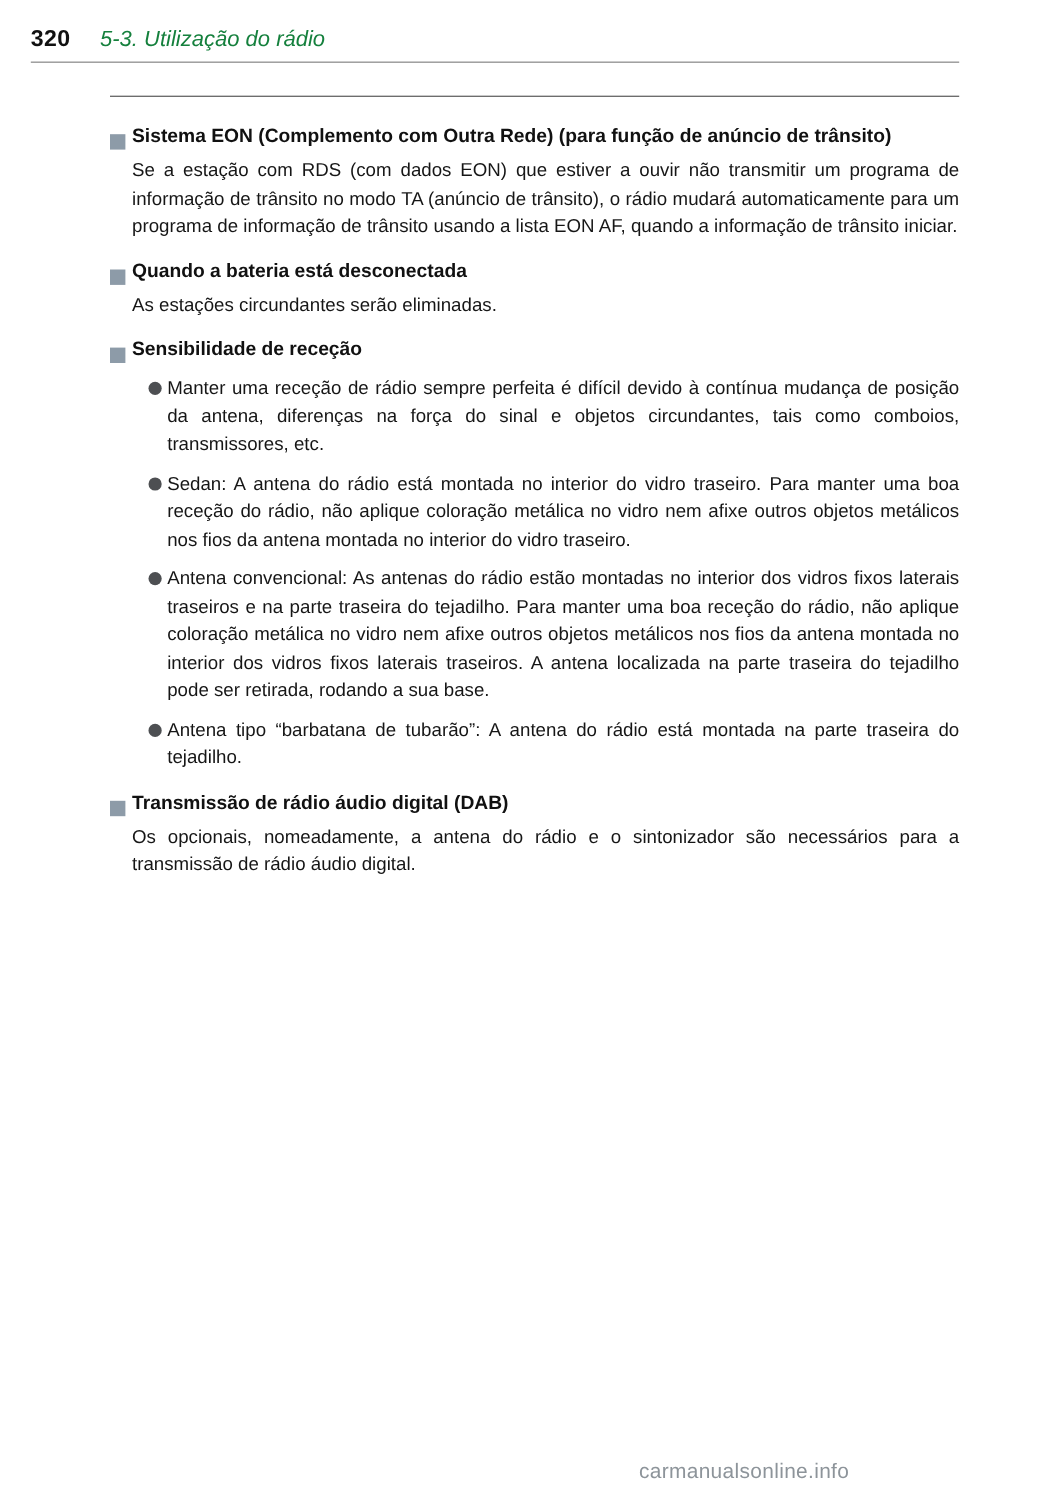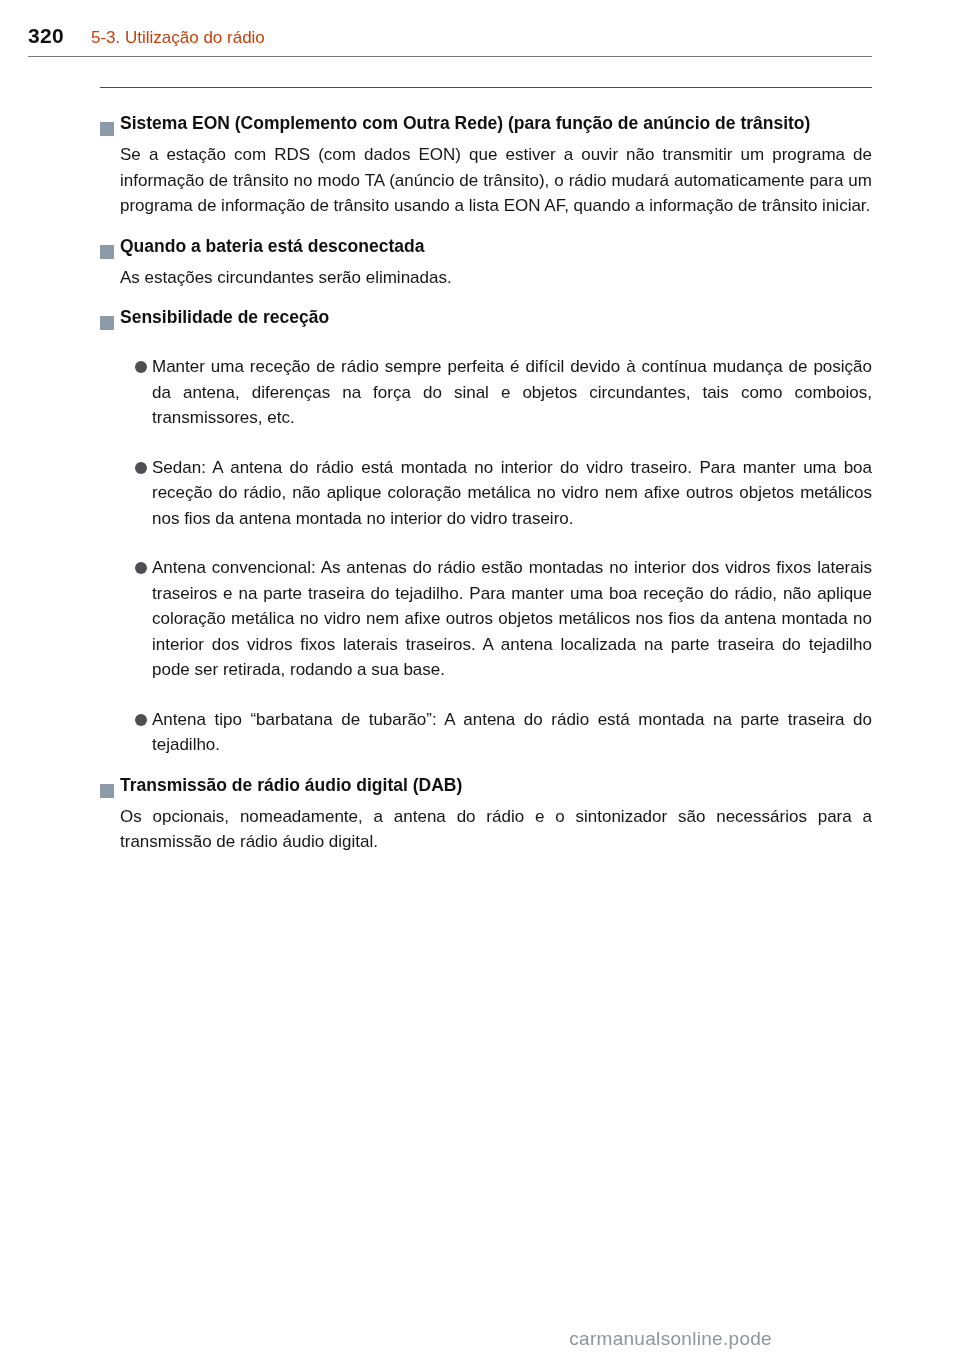--- a/index.html
+++ b/index.html
@@ -9,21 +9,21 @@
     font-family:"Liberation Sans", sans-serif;
     color:#111111;
     position:relative;
     overflow:hidden;
   }
   .page { position:relative; width:788px; height:1362px; padding:24px 0 0 28px; }
 
   
   .header-row { display:flex; align-items:baseline; }
   .page-num { font-size:21px; font-weight:bold; color:#111; letter-spacing:0.3px; }
-  .chapter  { font-size:17px; color:#c2410c; margin-left:27px; }
+  .chapter  { font-size:20px; color:#15803d; margin-left:27px;font-style:italic; }
   .rule1 { width:844px; border-top:1.5px solid #7a7a7a; margin-top:8px; }
 
   
   .content-rule { width:772px; border-top:1px solid #4a4a4a; margin:30px 0 0 72px; }
   .content { width:772px; margin-left:72px; padding-top:8px; }
 
   section.sec { margin-top:14px; }
   .sec-title { display:flex; align-items:flex-end; }
   .sq {
     flex:0 0 auto;
@@ -36,21 +36,21 @@
     font-size:17.5px; font-weight:bold; color:#111;
     line-height:26px;
     text-align:justify;
   }
   p.body {
     margin:6px 0 0 20px;
     font-size:17px; line-height:25.5px;
     text-align:justify;
     color:#161616;
   }
-  .bullet { display:flex; align-items:flex-start; margin:24px 0 0 35px; }
+  .bullet { display:flex; align-items:flex-start; margin:10px 0 0 35px; }
   .dot {
     flex:0 0 auto;
     width:12px; height:12px;
     border-radius:50%;
     background:#4d4f52;
     margin:7px 5px 0 0;
   }
   .bullet-text {
     flex:1 1 auto;
     font-size:17px; line-height:25.5px;
@@ -118,15 +118,15 @@
       </section>
       <section class="sec">
         <div class="sec-title">
           <span class="sq"></span>
           <span class="st-text">Transmissão de rádio áudio digital (DAB)</span>
         </div>
         <p class="body">Os opcionais, nomeadamente, a antena do rádio e o sintonizador são necessários para a transmissão de rádio áudio digital.</p>
       </section>
     </main>
 
-  <div class="watermark">carmanualsonline.pode</div>
+  <div class="watermark">carmanualsonline.info</div>
 
 </div>
 
 </body></html>

